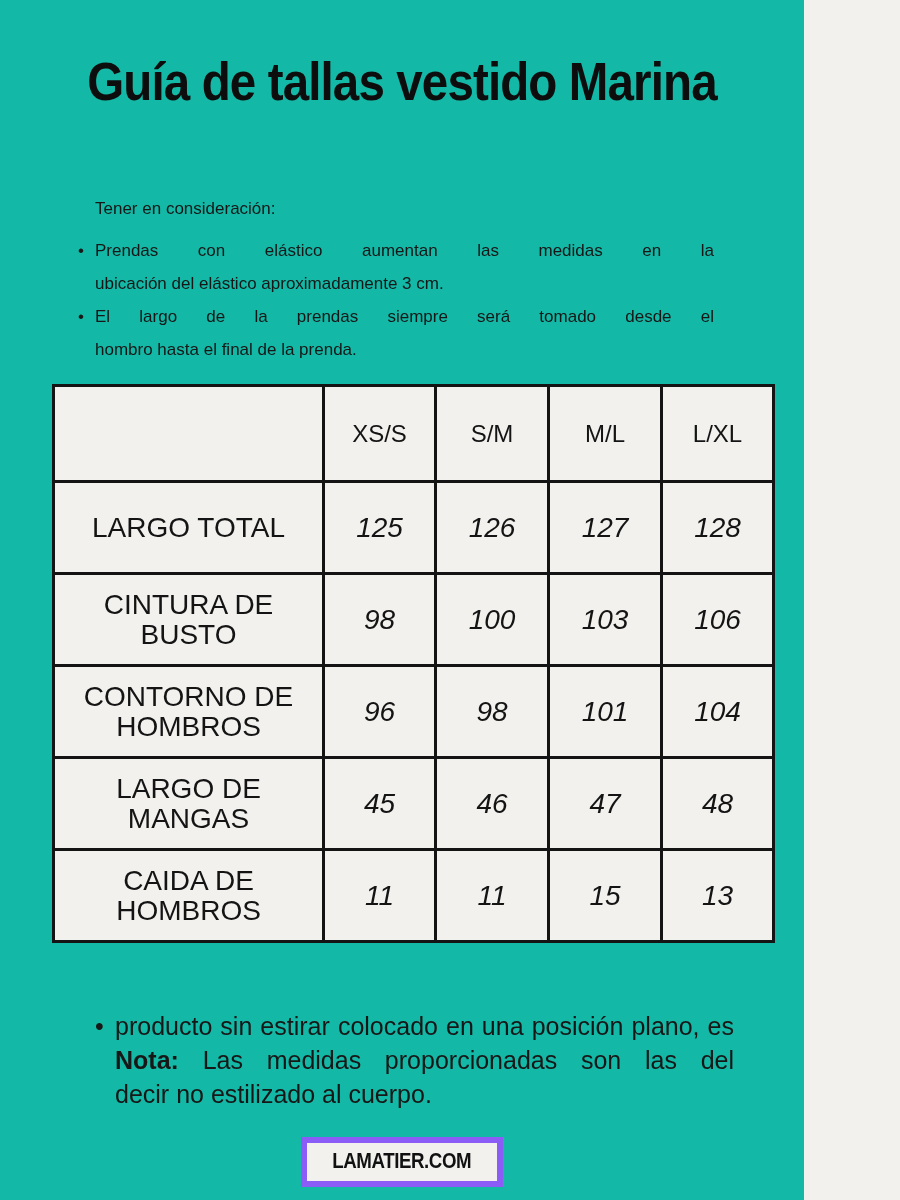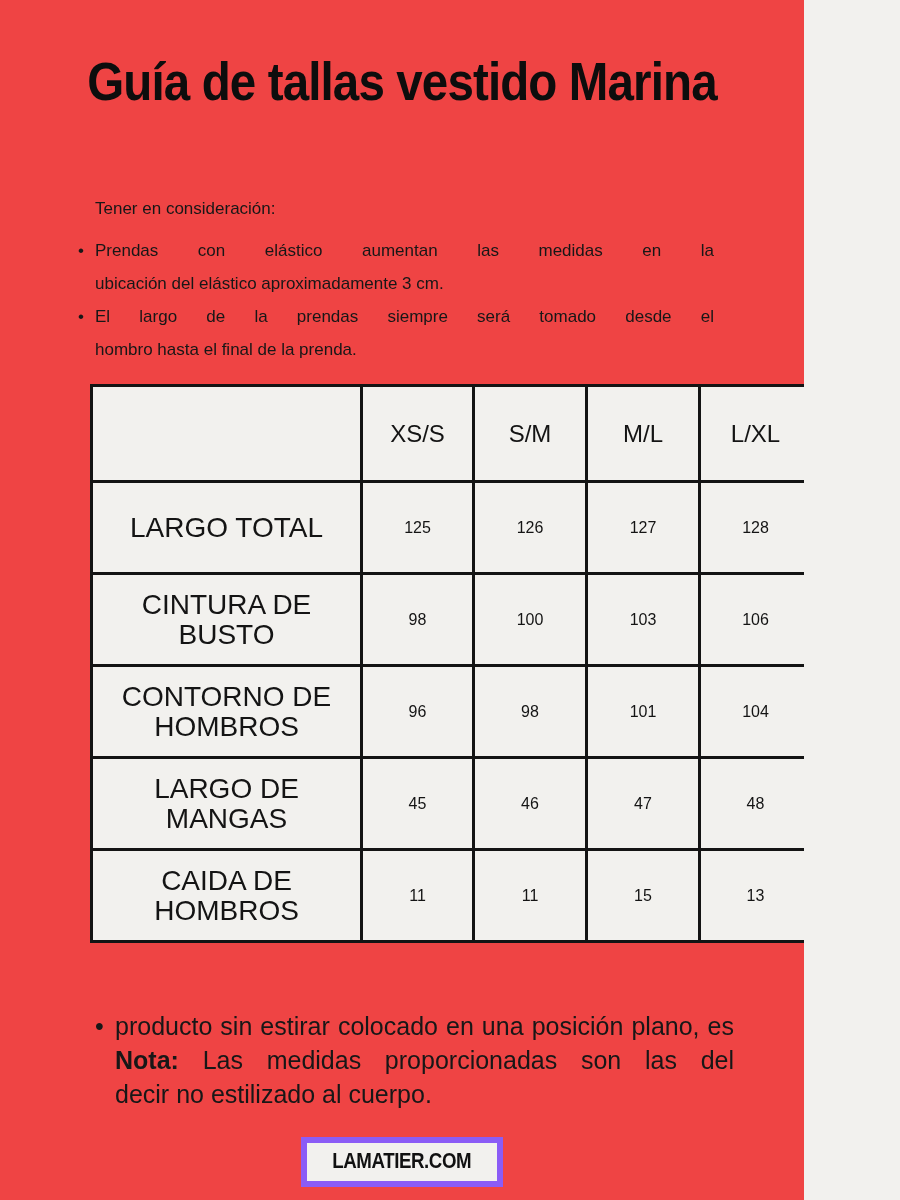--- a/index.html
+++ b/index.html
@@ -5,21 +5,21 @@
   * { box-sizing: border-box; margin: 0; padding: 0; }
   html, body { width: 900px; }
   body {
     font-family: "Liberation Sans", "DejaVu Sans", sans-serif;
     background: #f2f1ee;
   }
   .page {
     position: relative;
     width: 804px;
     height: 1200px;
-    background: #ef4444;
+    background: #14b8a6;
     color: #141414;
     overflow: hidden;
   }
 
   
   .title {
     margin-top: 50px;
     text-align: center;
     font-size: 54px;
     font-weight: 700;
@@ -53,41 +53,41 @@
   }
   .dot::before { content: "\2022"; }
   .line { display: block; }
   .line.just {
     text-align: justify;
     text-align-last: justify;
   }
 
   
   .size-table {
-    margin: 18px 0 0 90px;
+    margin: 18px 0 0 52px;
     width: 720px;
     border-collapse: collapse;
     table-layout: fixed;
     color: #141414;
   }
   .size-table th, .size-table td {
     border: 3px solid #141414;
     text-align: center;
     vertical-align: middle;
     font-weight: 400;
     background: #f2f1ee;
   }
   .size-table thead th { height: 96px; font-size: 24px; }
   .size-table tbody td, .size-table tbody th { height: 92px; }
   .size-table .row-label { font-size: 28px; line-height: 30px; }
   .size-table .row-label span {
     display: inline-block;
     max-width: 240px;
   }
-  .size-table .cell-value { font-size: 16px; }
+  .size-table .cell-value { font-size: 28px; font-style: italic; }
 
   
   .note {
     margin: 66px 70px 0 95px; 
     font-size: 25px;
     line-height: 34px;
     color: #171717;
   }
   .note-item { position: relative; padding-left: 20px; }
   .note .dot { left: 0; }

